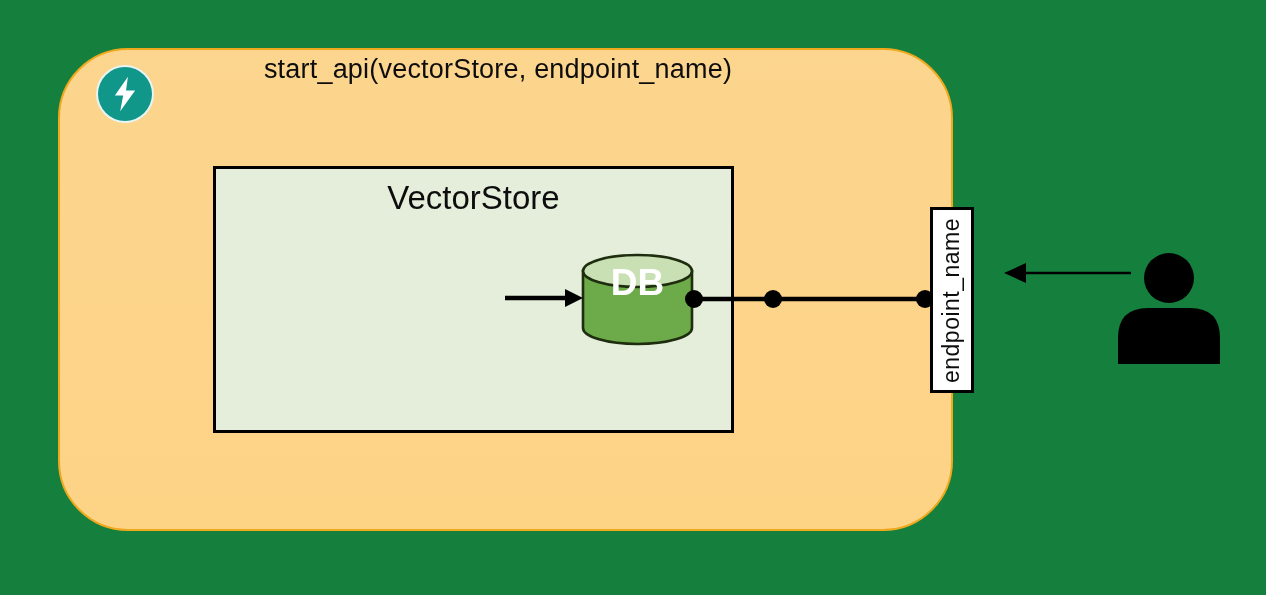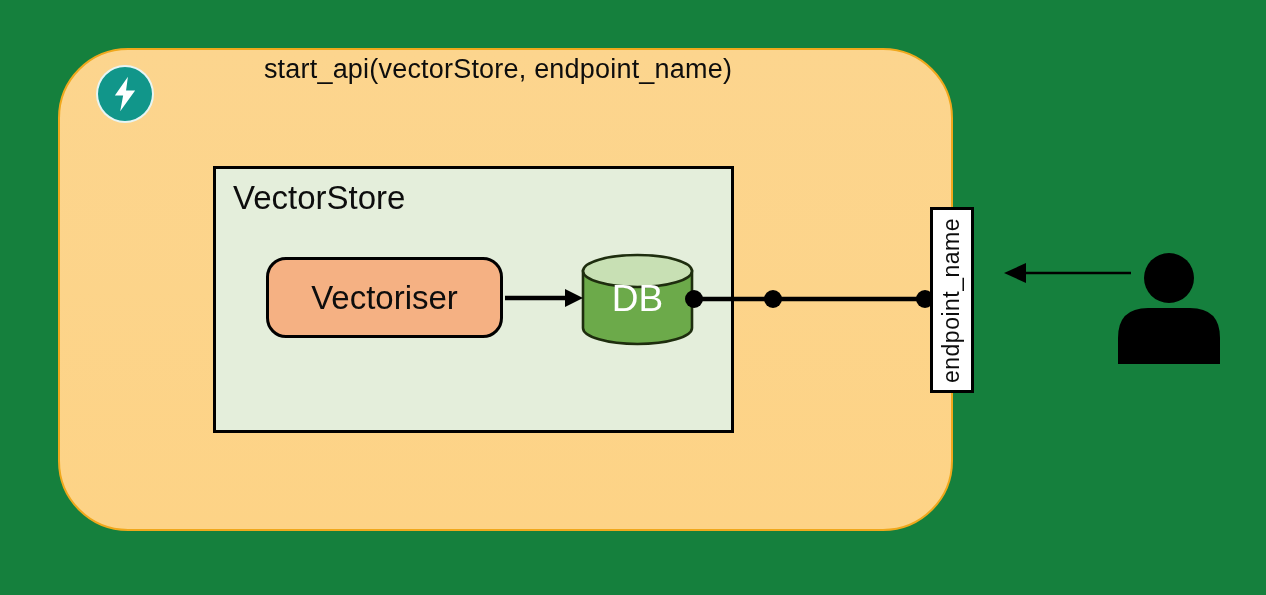--- a/index.html
+++ b/index.html
@@ -49,22 +49,23 @@
   
   .vectorstore-box {
     position: absolute;
     left: 213px; top: 166px;
     width: 521px; height: 267px;
     background: #e4eedb;
     border: 3px solid #000000;
   }
   .vs-title {
     position: absolute;
-    left: 17px; top: 10px;
+    left: 0; top: 10px;
     width: 100%;
+    text-align: center;
     font-size: 33px;
     color: #0d0d0d;
   }
 
   
   .vectoriser-node {
     position: absolute;
     left: 266px; top: 257px;
     width: 237px; height: 81px;
     background: #f5b183;
@@ -76,25 +77,26 @@
   }
 
   
   .db-cylinder {
     position: absolute;
     left: 580px; top: 252px;
     width: 115px; height: 95px;
   }
   .db-label {
     position: absolute;
-    left: 580px; top: 274px;
+    left: 580px; top: 258px;
     width: 115px; height: 50px;
     display: flex; align-items: center; justify-content: center;
     color: #ffffff;
     font-size: 37px;
+    font-weight: bold;
   }
 
   
   .overlay {
     position: absolute;
     left: 0; top: 0;
     width: 1266px; height: 595px;
     pointer-events: none;
   }
 
@@ -143,23 +145,20 @@
       <path d="M14.2 1 L4.4 15.2 L10.6 15.2 L8.4 27 L19.6 11.4 L12.8 11.4 Z" fill="#ffffff"></path>
     </svg>
   </div>
 
   <div class="api-title">start_api(vectorStore, endpoint_name)</div>
 
   <div class="vectorstore-box">
     <div class="vs-title">VectorStore</div>
   </div>
 
-  <div class="vectoriser-node">
-    <span>Vectoriser</span>
-  </div>
 
   <svg class="db-cylinder" viewBox="0 0 115 95">
     <path d="M3 19 L3 76 A54.5 16 0 0 0 112 76 L112 19 Z" fill="#6CAA4A" stroke="#1E2D0E" stroke-width="2.6"></path>
     <ellipse cx="57.5" cy="19" rx="54.5" ry="16" fill="#C8E0B4" stroke="#1E2D0E" stroke-width="2.6"></ellipse>
   </svg>
   <div class="db-label">DB</div>
 
   <svg class="overlay" viewBox="0 0 1266 595">
 
     <g>

